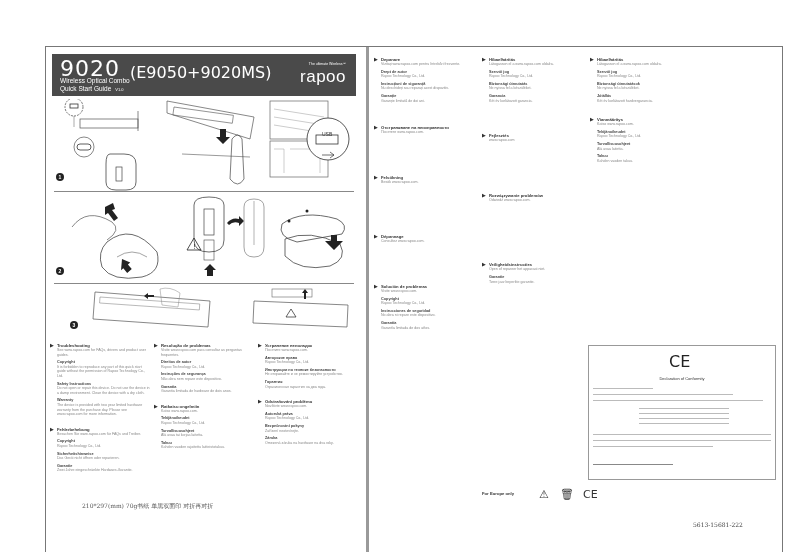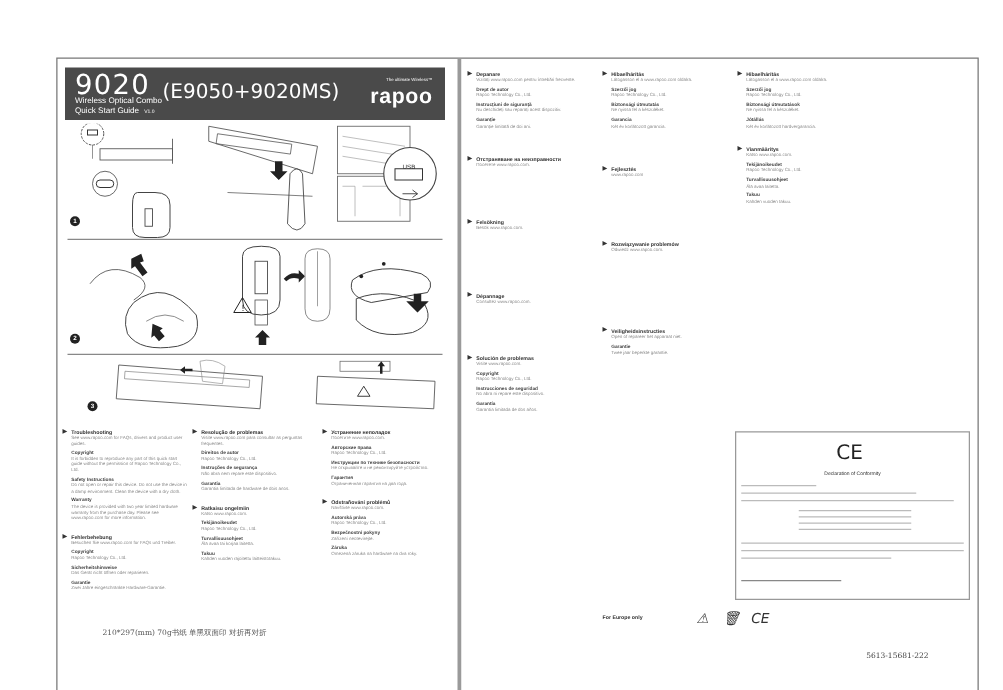--- a/index.html
+++ b/index.html
@@ -5,37 +5,37 @@
   * { box-sizing: border-box; margin: 0; padding: 0; }
   body { width: 802px; height: 552px; background: #ffffff; position: relative; overflow: hidden; font-family: "Liberation Sans", sans-serif; color: #333; }
   .sheet { position: absolute; left: 45px; top: 46px; width: 738px; height: 508px; border: 1.5px solid #777; background: #fff; }
   .fold { position: absolute; left: 320px; top: 0; width: 3px; height: 100%; background: #9a9a9a; }
   .banner { position: absolute; left: 6px; top: 7px; width: 304px; height: 42px; background: #4a4a4a; color: #fff; }
   .banner .model { position: absolute; left: 8px; top: 2px; font-size: 22px; letter-spacing: 1px; font-weight: normal; font-family: "DejaVu Sans", sans-serif; }
   .banner .variant { position: absolute; left: 78px; top: 9px; font-size: 16px; font-family: "DejaVu Sans", sans-serif; }
   .banner .sub1 { position: absolute; left: 8px; top: 23px; font-size: 6.5px; }
   .banner .sub2 { position: absolute; left: 8px; top: 31px; font-size: 6.5px; }
   .banner .sub2 small { font-size: 4px; margin-left: 4px; }
-  .banner .brand { position: absolute; right: 10px; top: 13px; font-size: 17px; font-weight: bold; letter-spacing: 0.5px; }
+  .banner .brand { position: absolute; right: 10px; top: 13px; font-size: 17px; font-weight: normal; letter-spacing: 0.5px; }
   .banner .tag { position: absolute; right: 10px; top: 8px; font-size: 3.5px; }
   .illus { position: absolute; left: 6px; top: 52px; width: 304px; height: 230px; }
   .step-num { position: absolute; width: 8px; height: 8px; border-radius: 50%; background: #222; color: #fff; font-size: 5px; text-align: center; line-height: 8px; font-weight: bold; }
   .hr { position: absolute; left: 2px; width: 300px; height: 1px; background: #888; }
   .col { position: absolute; font-size: 3.6px; line-height: 4.6px; color: #666; }
   .col .sec { margin-bottom: 10px; position: relative; padding-left: 7px; }
   .col .sec .arrow { position: absolute; left: 0; top: 0; font-size: 5px; color: #333; }
   .col .h { font-weight: bold; color: #333; font-size: 4.2px; line-height: 5px; }
   .col .sh { font-weight: bold; color: #444; font-size: 3.8px; margin-top: 3px; }
   .col .txt { color: #888; }
   .decl { position: absolute; left: 542px; top: 298px; width: 188px; height: 135px; border: 1px solid #999; }
   .decl .ce { position: absolute; left: 80px; top: 6px; font-size: 16px; color: #222; font-family: "DejaVu Sans", sans-serif; }
   .decl .title { position: absolute; left: 0; width: 100%; top: 30px; text-align: center; font-size: 4px; color: #333; }
   .decl .line { position: absolute; left: 4px; height: 1px; background: #bbb; }
   .barcode-text { position: absolute; left: 647px; top: 474px; font-size: 6px; color: #444; font-family: "DejaVu Serif", serif; }
-  .warn-row { position: absolute; left: 511px; top: 441px; font-size: 11px; color: #333; font-style: italic; }
+  .warn-row { position: absolute; left: 493px; top: 441px; font-size: 11px; color: #333; }
   .caption { position: absolute; left: 82px; top: 502px; font-size: 6px; color: #555; font-family: "DejaVu Serif", serif; }
   svg { position: absolute; }
 </style>
 </head>
 <body>
 
 <div class="sheet">
 
   <div class="banner">
     <span class="model">9020</span>

